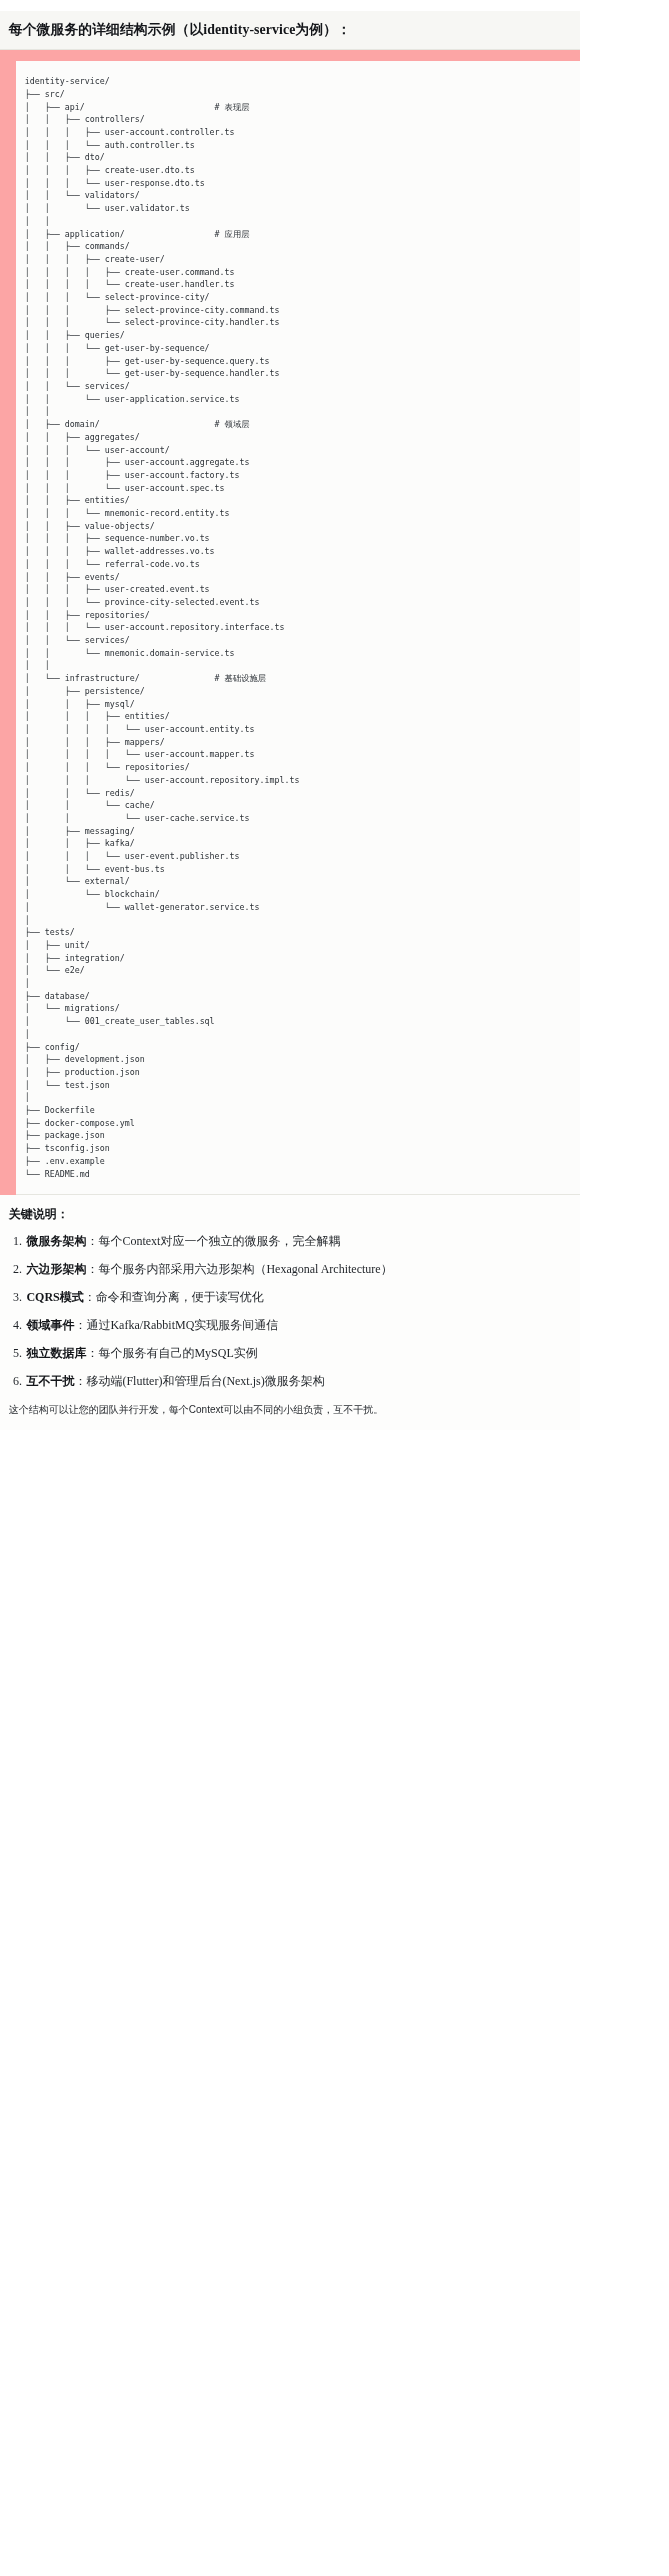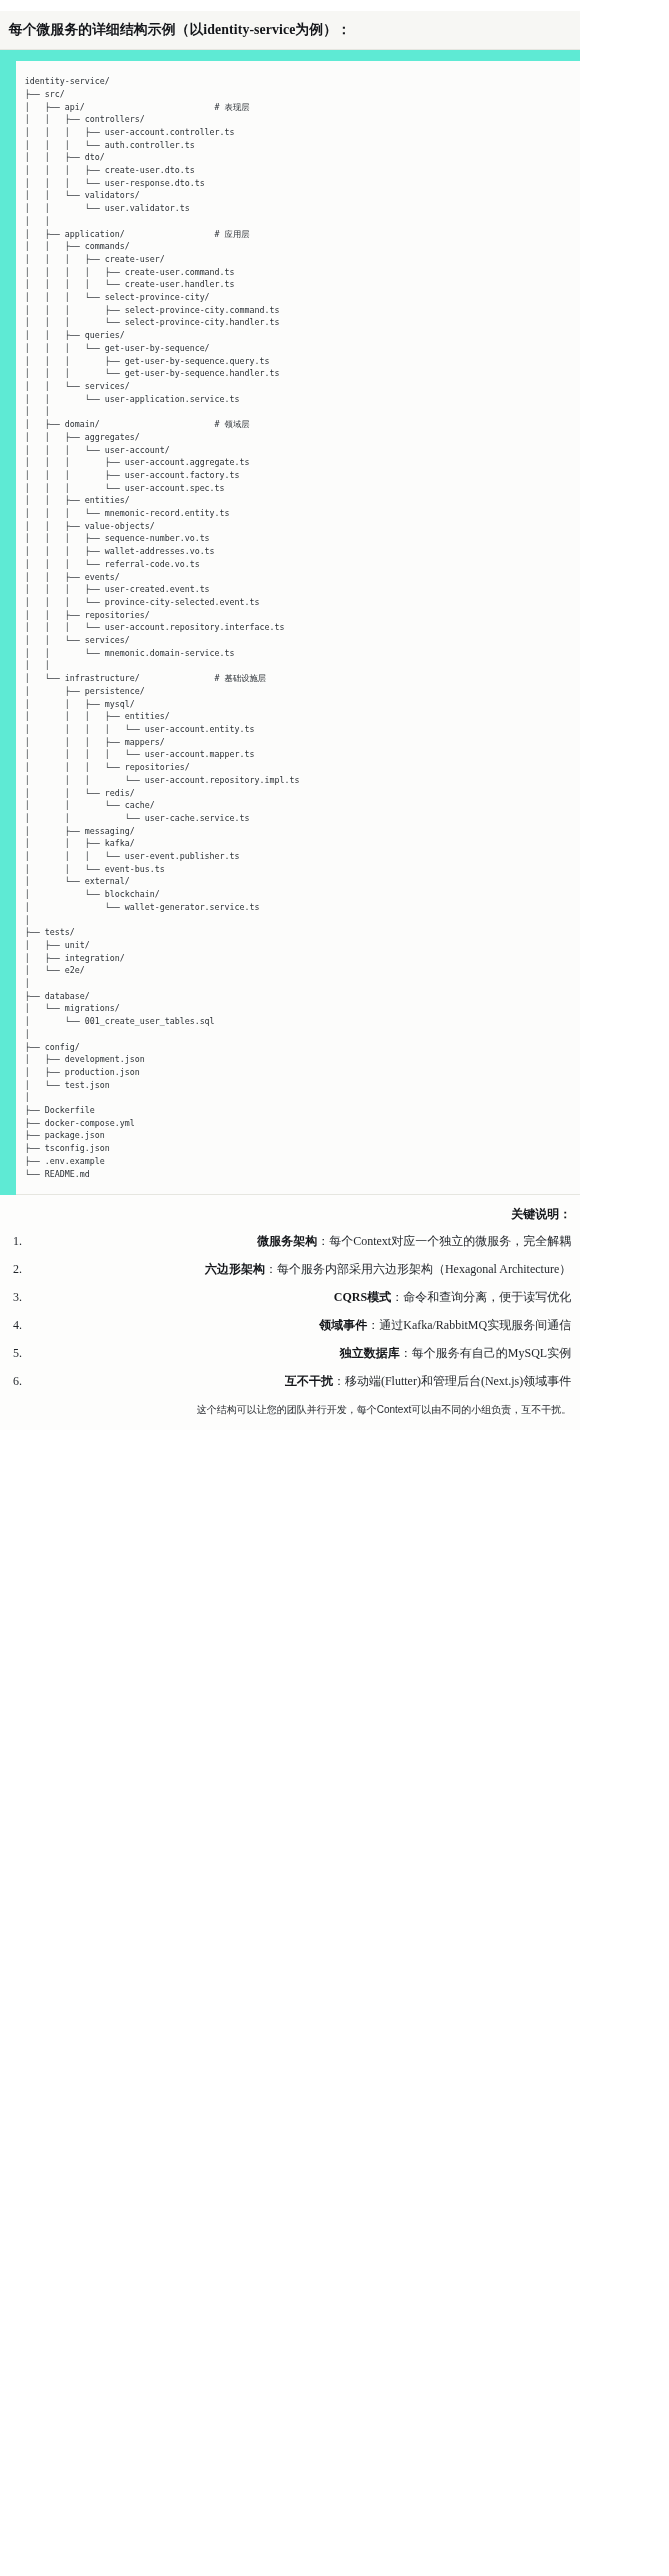--- a/index.html
+++ b/index.html
@@ -9,21 +9,21 @@
   }
   body {
     width: 669px;
     font-family: "Liberation Sans", sans-serif;
     color: #1f2328;
     -webkit-font-smoothing: antialiased;
   }
   .page {
     width: 580px;
     box-sizing: border-box;
-    background: #5eead4;
+    background: #fca5a5;
   }
   
   .doc-heading {
     box-sizing: border-box;
     background: #f7f7f4;
     padding: 10px 8.8px 8.8px 8.8px;
     border-bottom: 0.6px solid #e6e6e0;
     font-family: "Liberation Serif", serif;
     font-weight: bold;
     font-size: 13.8px;
@@ -48,21 +48,20 @@
     color: #2b3036;
     white-space: pre;
     tab-size: 4;
     letter-spacing: 0px;
   }
   
   .notes {
     box-sizing: border-box;
     padding: 11.3px 8.8px 12.5px 8.8px;
     background: #fdfdfc;
-    text-align: right;
   }
   .notes-title {
     font-family: "Liberation Serif", serif;
     font-weight: bold;
     font-size: 12px;
     line-height: 1.4;
     color: #14161a;
     margin: 0 0 8.8px 0;
   }
   ol.notes-list {
@@ -208,21 +207,21 @@
       <li>
         <span class="note-term">CQRS模式</span><span class="note-sep">：</span><span class="note-desc">命令和查询分离，便于读写优化</span>
       </li>
       <li>
         <span class="note-term">领域事件</span><span class="note-sep">：</span><span class="note-desc">通过Kafka/RabbitMQ实现服务间通信</span>
       </li>
       <li>
         <span class="note-term">独立数据库</span><span class="note-sep">：</span><span class="note-desc">每个服务有自己的MySQL实例</span>
       </li>
       <li>
-        <span class="note-term">互不干扰</span><span class="note-sep">：</span><span class="note-desc">移动端(Flutter)和管理后台(Next.js)领域事件</span>
+        <span class="note-term">互不干扰</span><span class="note-sep">：</span><span class="note-desc">移动端(Flutter)和管理后台(Next.js)微服务架构</span>
       </li>
     </ol>
 
     <p class="closing">这个结构可以让您的团队并行开发，每个Context可以由不同的小组负责，互不干扰。</p>
   </div>
 
 </div>
 
 
 </body></html>

